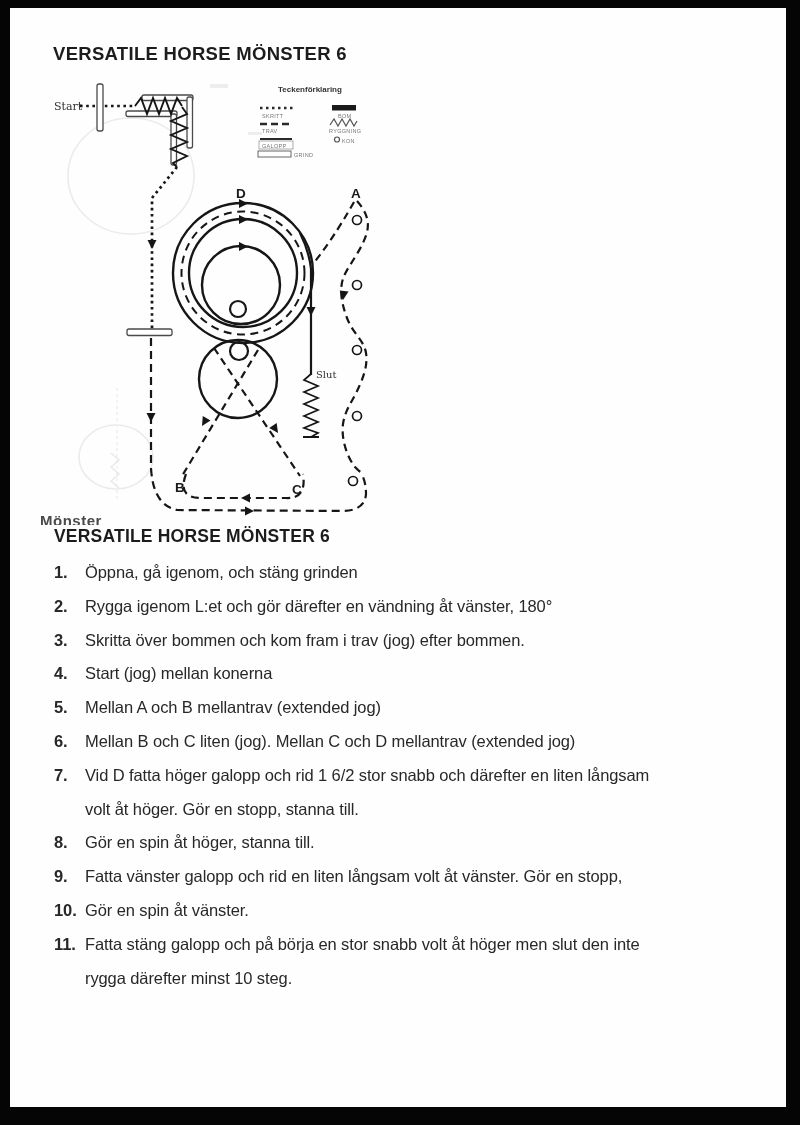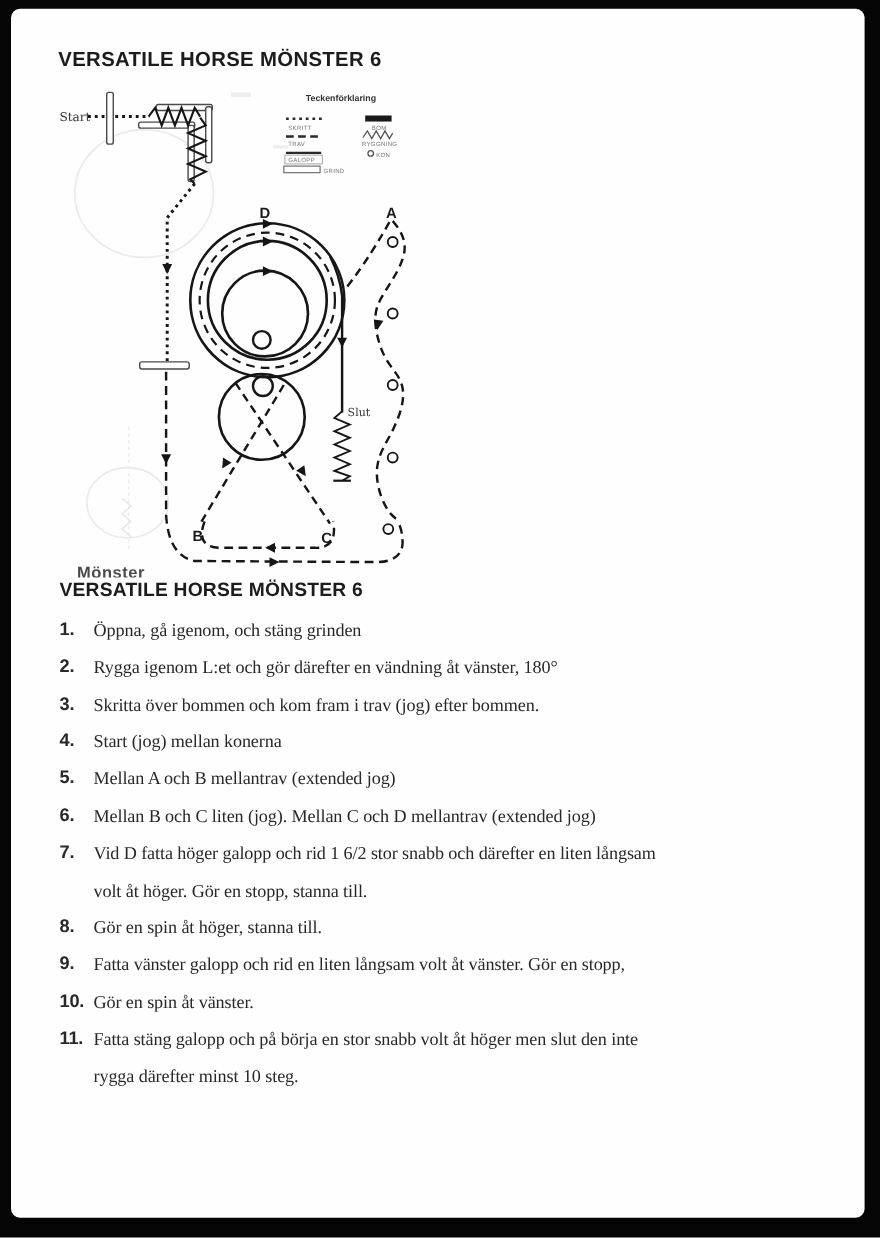--- a/index.html
+++ b/index.html
@@ -4,44 +4,44 @@
 <style>
   html,body{margin:0;padding:0;}
   body{
     width:800px;height:1125px;
     background:#050505;
     font-family:"Liberation Sans", sans-serif;
     position:relative;overflow:hidden;
   }
   .page{
     position:absolute;left:10px;top:8px;width:776px;height:1099px;
-    background:#fefefe;border-radius:8px;
+    background:#fefefe;border-radius:0;
   }
   .main-title{
     position:absolute;left:43px;top:35px;
     font-size:18.5px;font-weight:bold;color:#1c1c1c;letter-spacing:.3px;
   }
   .diagram-svg{position:absolute;left:20px;top:60px;width:390px;height:465px;}
   .clipped-text{
-    position:absolute;left:60px;top:504px;height:13px;width:120px;
+    position:absolute;left:30px;top:504px;height:13px;width:120px;
     overflow:hidden;font-weight:bold;font-size:15px;color:#4a4a4a;letter-spacing:.5px;
   }
   .instructions{
     position:absolute;left:44px;top:518px;width:730px;color:#282828;
   }
   .instr-heading{
     font-size:17.5px;font-weight:bold;color:#1c1c1c;letter-spacing:.2px;
     margin-bottom:9px;
   }
   .item{
     position:relative;padding-left:31px;
     font-size:16.5px;line-height:33.8px;letter-spacing:-0.1px;
   }
   .item .num{position:absolute;left:0;top:0;font-weight:bold;}
-  .item .ln{display:block;white-space:nowrap;font-family:Liberation Serif, serif;}
+  .item .ln{display:block;white-space:nowrap;}
   svg text{font-family:"Liberation Sans", sans-serif;}
   svg .serif{font-family:"DejaVu Serif", serif;}
 </style>
 </head>
 <body>
 
 <div class="page">
 
   <div class="main-title">VERSATILE HORSE MÖNSTER 6</div>
 

